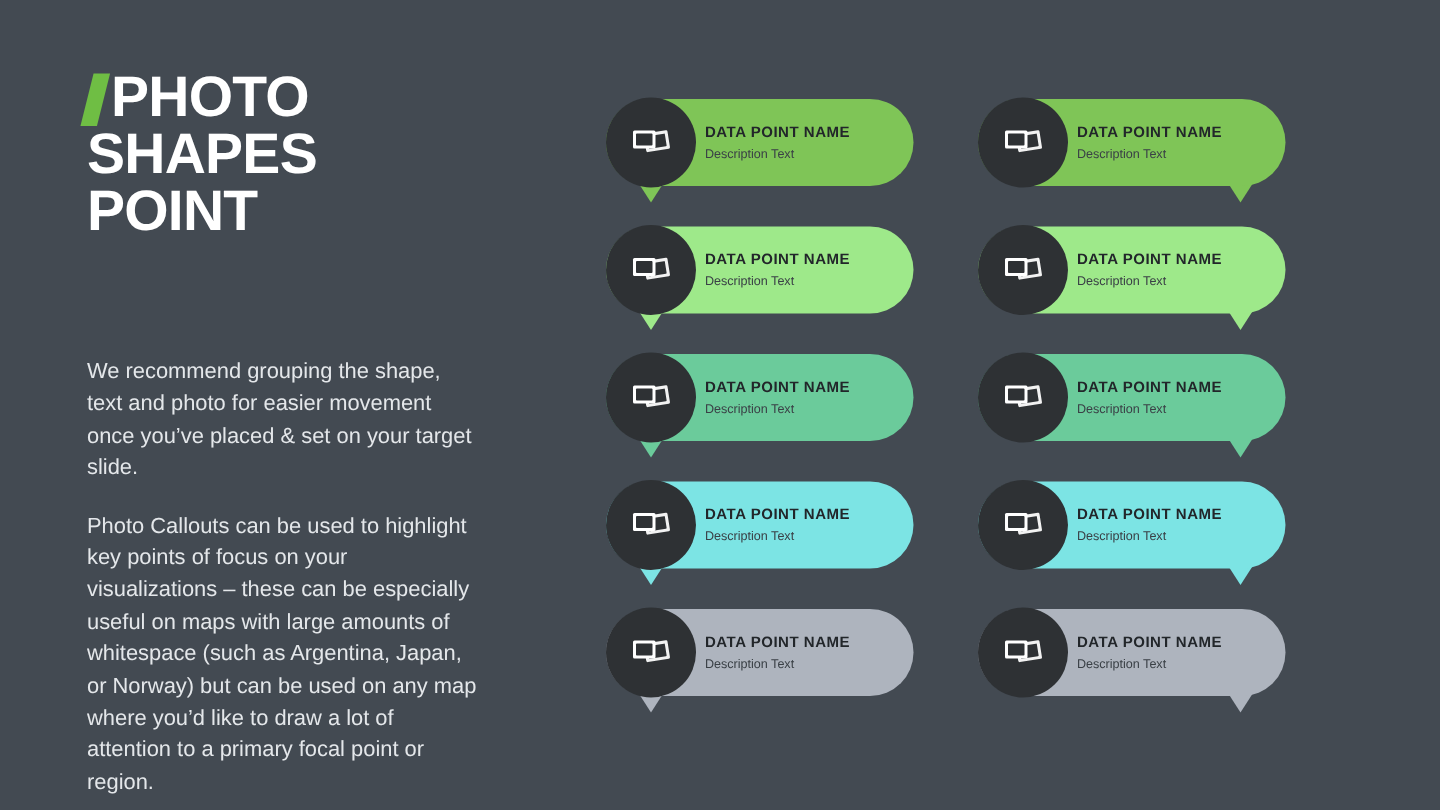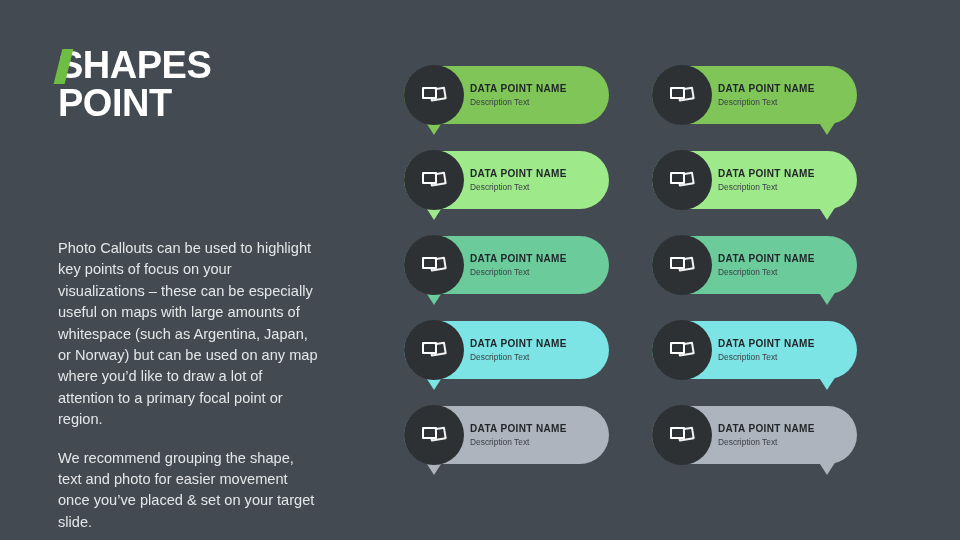--- a/index.html
+++ b/index.html
@@ -161,28 +161,29 @@
   }
 </style>
 </head>
 <body>
 
 <div id="slide">
 
   <div id="left-panel">
     <div id="title-block">
       <span id="title-slash"></span>
+      <span class="title-line first">PHOTO</span>
       <span class="title-line">SHAPES</span>
       <span class="title-line">POINT</span>
     </div>
   </div>
 
   <div id="body-copy">
+    <p>We recommend grouping the shape, text and photo for easier movement once you’ve placed &amp; set on your target slide.</p>
     <p>Photo Callouts can be used to highlight key points of focus on your visualizations – these can be especially useful on maps with large amounts of whitespace (such as Argentina, Japan, or Norway) but can be used on any map where you’d like to draw a lot of attention to a primary focal point or region.</p>
-    <p>We recommend grouping the shape, text and photo for easier movement once you’ve placed &amp; set on your target slide.</p>
   </div>
 
   <div id="callout-grid">
       <div class="callout-row">
         <div class="callout col-left">
           <div class="callout-tail" style="border-top-color: rgb(127, 197, 87);"></div>
           <div class="callout-body" style="background: rgb(127, 197, 87);"></div>
           <div class="callout-icon" style="background: rgb(46, 49, 52);">
 <svg width="30" height="26" viewBox="0 0 30 26">
   <g transform="rotate(-9 15 13)">

